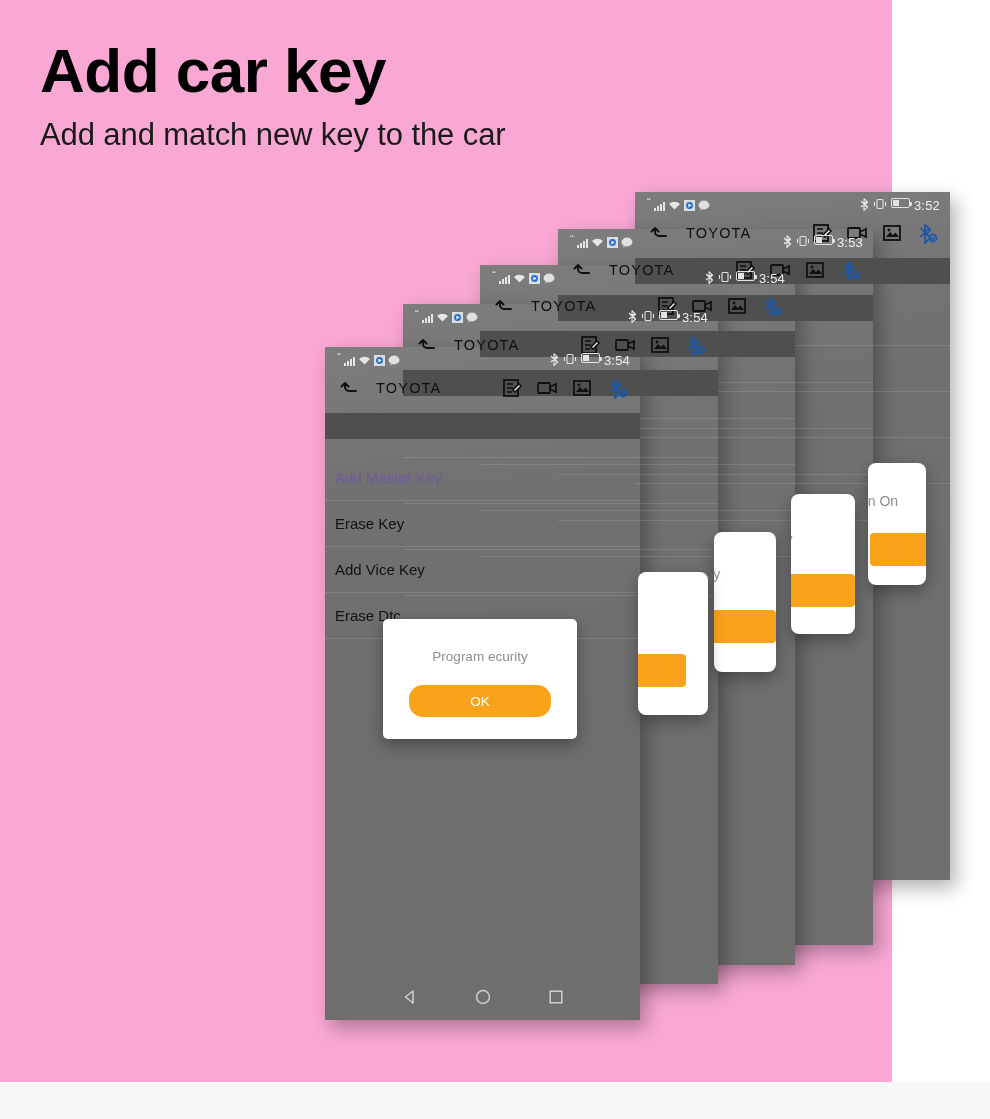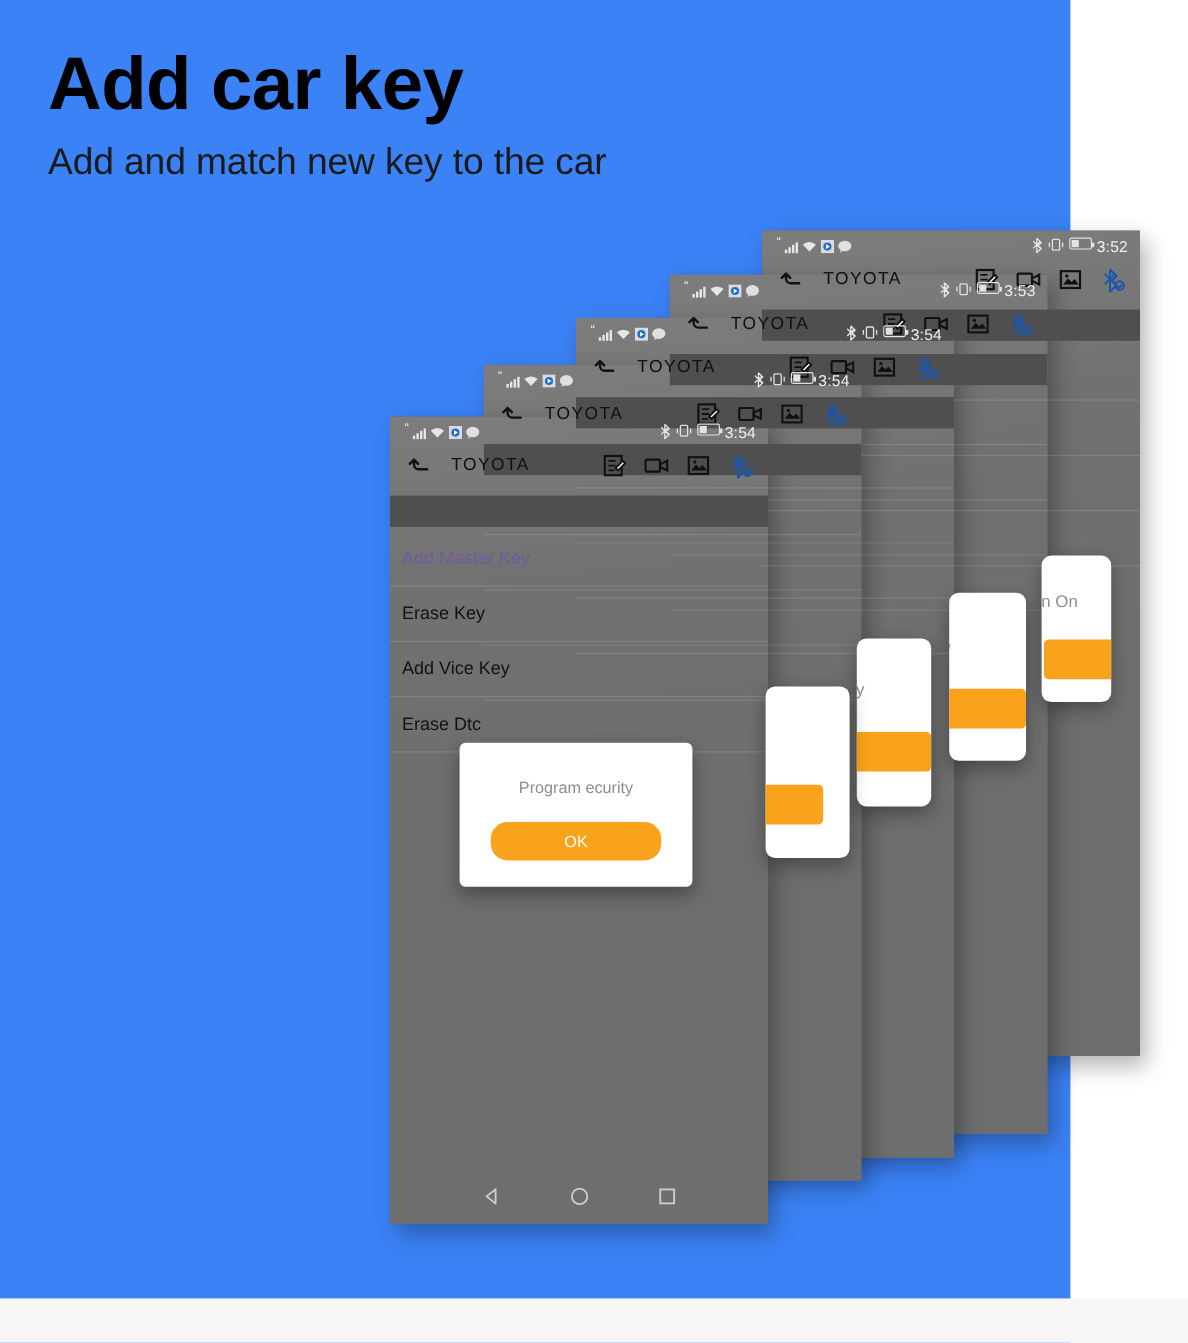--- a/index.html
+++ b/index.html
@@ -2,21 +2,21 @@
 <html><head>
 <meta charset="utf-8">
 <style>
   * { box-sizing: border-box; margin: 0; padding: 0; }
   html, body {
     width: 990px; height: 1119px;
     background: #ffffff;
     font-family: "Liberation Sans", sans-serif;
     overflow: hidden;
   }
-  .page { position: relative; width: 892px; height: 1119px; background: #3b82f6; }
+  .page { position: relative; width: 892px; height: 1119px; background: #f9a8d4; }
 
   
   .heading-wrap { position: absolute; left: 40px; top: 38px; }
   .title {
     font-size: 62px;
     font-weight: 700;
     color: #010101;
     letter-spacing: -0.5px;
     line-height: 1.05;
     white-space: nowrap;
@@ -111,21 +111,21 @@
     font-size: 14.5px; letter-spacing: 1.2px;
     color: #0f0f0f; font-weight: 400;
   }
   .tb-actions { margin-left: auto; display: flex; align-items: center; gap: 13px; }
   .tb-actions .ico { width: 22px; height: 22px; }
 
   
   .subband { position: relative; z-index: 3; height: 26px; background: #4f4f4f; }
 
   
-  .menu { position: relative; z-index: 3; padding: 4px 0 0 0; }
+  .menu { position: relative; z-index: 3; padding: 16px 0 0 0; }
   .menu-item {
     height: 46px;
     display: flex; align-items: center;
     padding-left: 10px;
     font-size: 15px;
     color: #121212;
     border-bottom: 1px solid rgba(255,255,255,0.12);
   }
   .menu-item.visited { color: #7259a0; }
 

